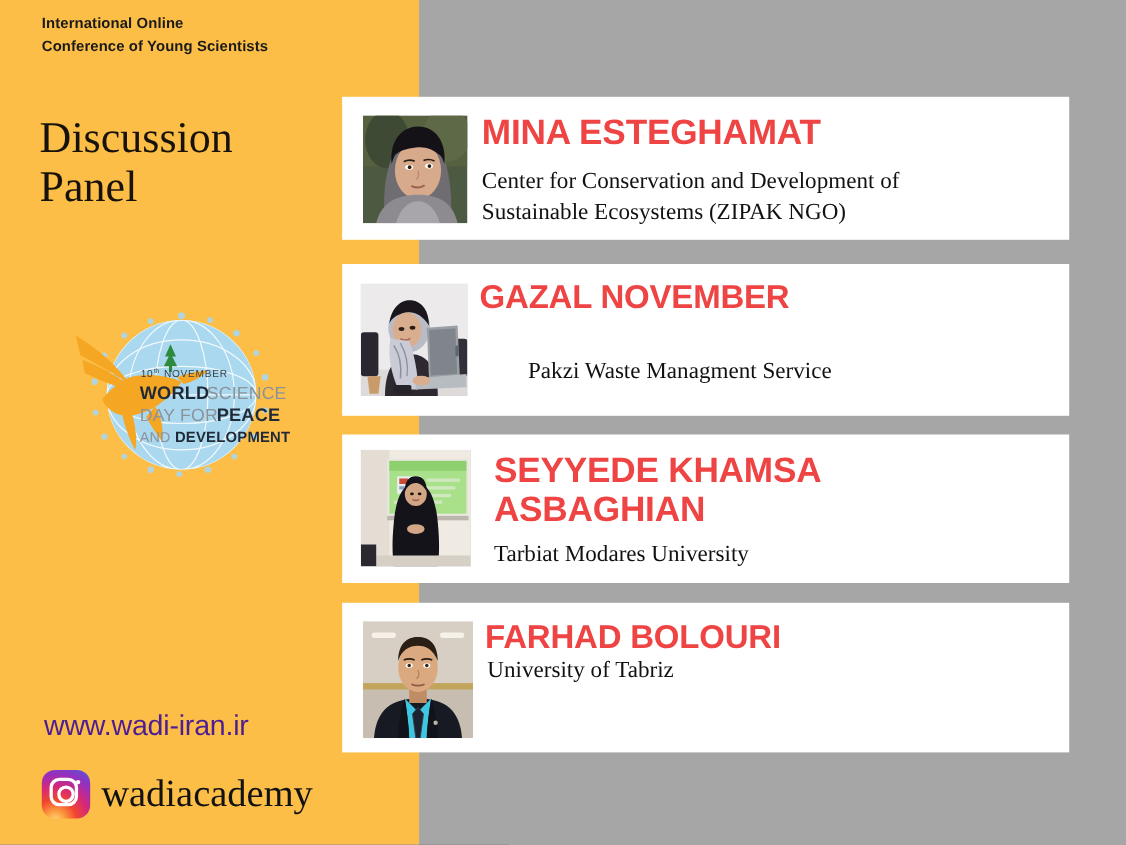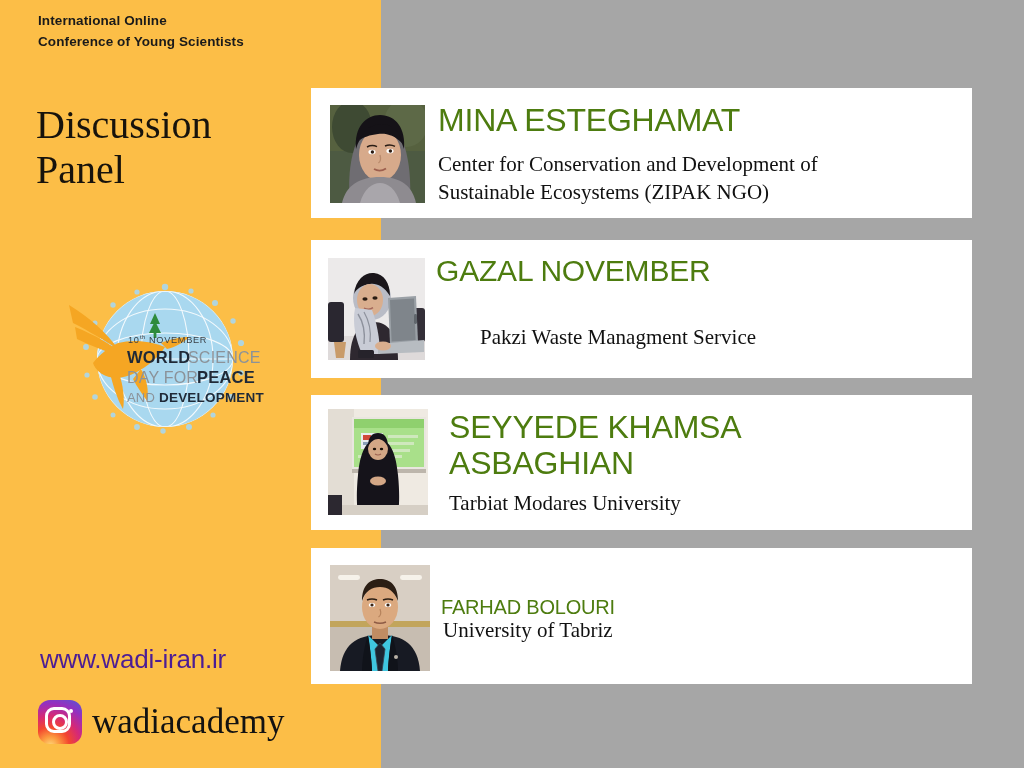--- a/index.html
+++ b/index.html
@@ -122,22 +122,22 @@
     overflow: hidden;
     position: relative;
   }
   .card-photo svg { display: block; width: 100%; height: 100%; }
   .card-text {
     flex: 1 1 auto;
     min-width: 0;
   }
   .speaker-name {
     font-family: "Liberation Sans", sans-serif;
-    font-weight: normal;
-    color: #4d7c0f;
+    font-weight: bold;
+    color: #ef4444;
     letter-spacing: -0.2px;
     line-height: 1.0;
   }
   .speaker-affil {
     font-family: "Liberation Serif", serif;
     color: #111111;
     line-height: 1.33;
   }
 
   
@@ -158,21 +158,21 @@
   #card-3 { top: 395px; height: 135px; }
   #card-3 .card-photo { width: 100px; height: 106px; margin: 14px 0 0 17px; }
   #card-3 .card-text  { padding: 14px 0 0 21px; }
   #card-3 .speaker-name  { font-size: 32px; line-height: 1.14; }
   #card-3 .speaker-affil { font-size: 21px; margin-top: 8px; }
 
   
   #card-4 { top: 548px; height: 136px; }
   #card-4 .card-photo { width: 100px; height: 106px; margin: 17px 0 0 19px; }
   #card-4 .card-text  { padding: 17px 0 0 11px; }
-  #card-4 .speaker-name  { font-size: 20px; margin-top: 32px; }
+  #card-4 .speaker-name  { font-size: 30px; }
   #card-4 .speaker-affil { font-size: 21px; padding-left: 2px; }
 </style>
 </head>
 <body>
 
 <div id="poster">
 
   <div id="yellow-panel"></div>
 
   <div id="header-title">

